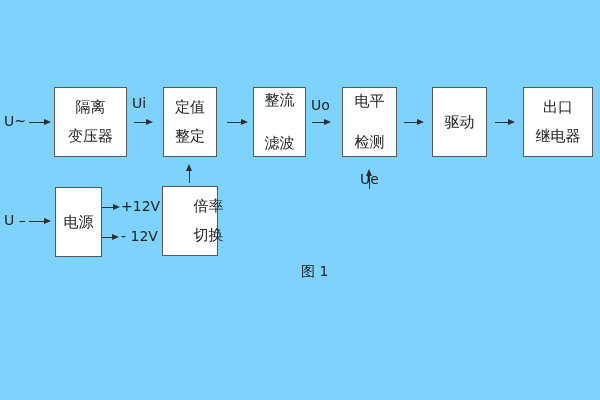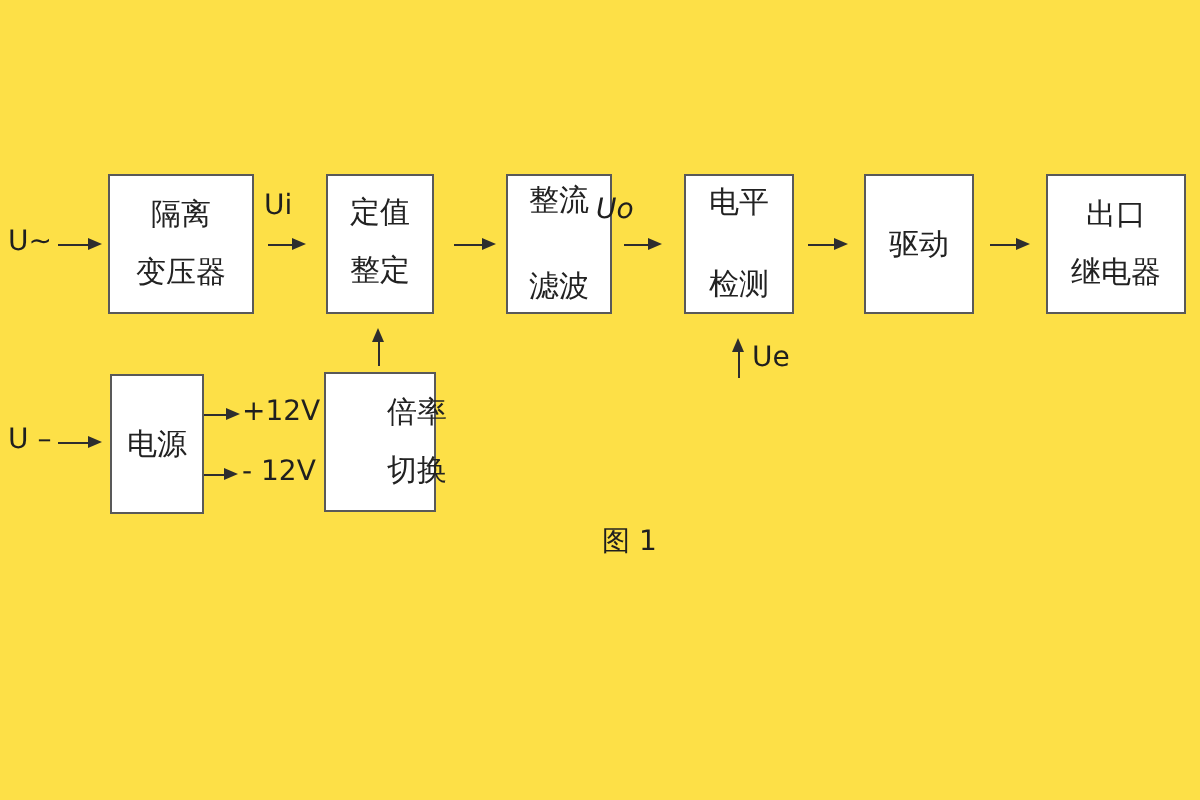--- a/index.html
+++ b/index.html
@@ -1,19 +1,19 @@
 <!DOCTYPE html>
 <html><head>
 <meta charset="utf-8">
 <style>
   html,body { margin:0; padding:0; background:#ffffff; }
   #canvas {
     position:relative;
     width:600px; height:400px;
-    background:#fde047;
+    background:#7dd3fc;
     font-family:"DejaVu Sans","Liberation Sans",sans-serif;
     color:#222222;
     overflow:hidden;
   }
   .blk {
     position:absolute;
     box-sizing:border-box;
     border:1.5px solid #595959;
     background:#ffffff;
     display:flex;
@@ -45,21 +45,21 @@
 </style>
 </head>
 <body>
 
 <div id="canvas">
 
   <div class="blk" style="left:54px;  top:87px; width:73px; height:70px;">
     <span>隔离</span>
     <span>变压器</span>
   </div>
-  <div class="blk" style="left:163px; top:87px; width:54px; height:70px;font-family:Liberation Serif, serif;">
+  <div class="blk" style="left:163px; top:87px; width:54px; height:70px;">
     <span>定值</span>
     <span>整定</span>
   </div>
   <div class="blk" style="left:253px; top:87px; width:53px; height:70px;gap:21px;">
     <span>整流</span>
     <span>滤波</span>
   </div>
   <div class="blk" style="left:342px; top:87px; width:55px; height:70px;gap:19px;">
     <span>电平</span>
     <span>检测</span>
@@ -75,25 +75,25 @@
   <div class="blk" style="left:55px;  top:187px; width:47px; height:70px;">
     <span>电源</span>
   </div>
   <div class="blk" style="left:162px; top:186px; width:56px; height:70px;padding-left:37px;">
     <span>倍率</span>
     <span>切换</span>
   </div>
 
   <span class="lbl" style="left:4px;   top:113px;">U~</span>
   <span class="lbl" style="left:132px; top:95px;">Ui</span>
-  <span class="lbl" style="left:298px; top:97px;font-style:italic;">Uo</span>
+  <span class="lbl" style="left:311px; top:97px;">Uo</span>
   <span class="lbl" style="left:4px;   top:212px;">U –</span>
   <span class="lbl" style="left:121px; top:198px;">+12V</span>
   <span class="lbl" style="left:121px; top:228px;">- 12V</span>
-  <span class="lbl" style="left:376px; top:171px;">Ue</span>
+  <span class="lbl" style="left:360px; top:171px;">Ue</span>
 
   <div class="ar" style="left:29px;  top:118px; width:22px;">
       <span class="shaft"></span>
       <span class="head"></span>
     </div>
   <div class="ar" style="left:134px; top:118px; width:19px;">
       <span class="shaft"></span>
       <span class="head"></span>
     </div>
   <div class="ar" style="left:227px; top:118px; width:21px;">

